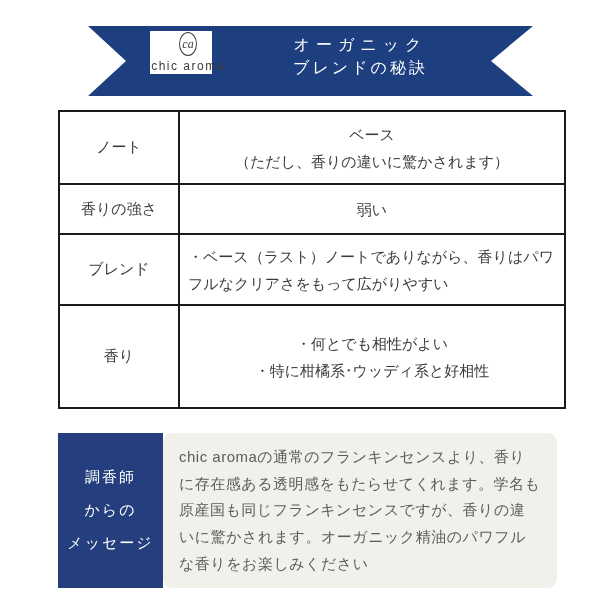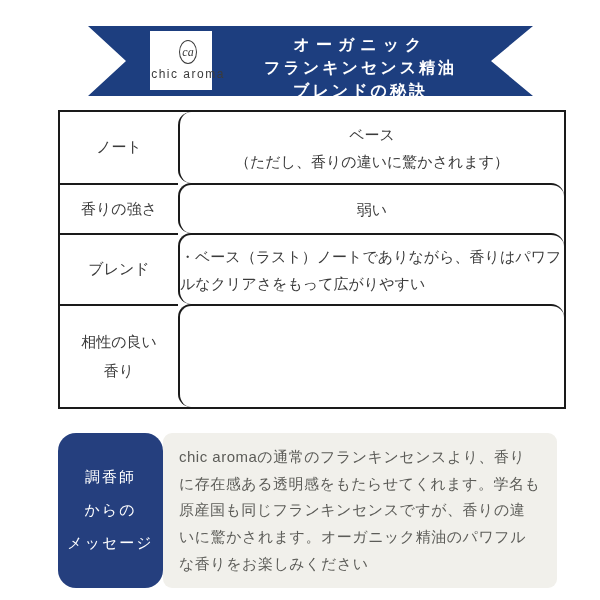--- a/index.html
+++ b/index.html
@@ -23,21 +23,21 @@
   .ribbon{
     position:absolute;
     left:88px; top:26px;
     width:445px; height:70px;
     background:var(--navy);
     clip-path:polygon(0 0,100% 0,calc(100% - 42px) 50%,100% 100%,0 100%,38px 50%);
   }
   .logo-box{
     position:absolute;
     left:62px; top:5px;
-    width:62px; height:59px;
+    width:62px; height:43px;
     background:#ffffff;
     display:flex;
     flex-direction:column;
     align-items:center;
     justify-content:center;
     gap:3px;
     padding-left:14px;
   }
   .monogram{
     width:18px; height:24px;
@@ -63,21 +63,20 @@
     left:140px; right:40px; top:7px;
     text-align:center;
     color:#ffffff;
   }
   .ribbon-title .line{
     display:block;
     font-size:16px;
     line-height:23px;
     letter-spacing:3px;
     white-space:nowrap;
-    font-weight:bold;
   }
   .ribbon-title .line.first{letter-spacing:6px;}
 
   
   .spec-table{
     position:absolute;
     left:58px; top:110px;
     width:508px;
     display:grid;
     grid-template-columns:118px 1fr;
@@ -90,33 +89,32 @@
     flex-direction:column;
     justify-content:center;
   }
   .cell.label{
     align-items:center;
     text-align:center;
     line-height:1.9;
   }
   .cell.value{
     border-left:2px solid var(--border);
-    border-radius:13px;
   }
   .cell.value.center{
     align-items:center;
     text-align:center;
     line-height:1.8;
     padding:4px 8px;
   }
   .cell.value.left{
     align-items:center;
     text-align:left;
     line-height:1.8;
-    padding:6px 0;
+    padding:6px 8px;
   }
   .row2{border-top:2px solid var(--border);}
   .r1{min-height:71px;}
   .r2{min-height:50px;}
   .r3{min-height:71px;}
   .r4{min-height:103px;}
   .vline{display:block;}
 
   
   .message{
@@ -133,21 +131,20 @@
     background:var(--navy-box);
     color:#ffffff;
     display:flex;
     flex-direction:column;
     align-items:center;
     justify-content:center;
     gap:14px;
     font-size:15px;
     letter-spacing:2px;
     text-align:center;
-    border-radius:18px;
   }
   .message-body{
     flex:1;
     background:var(--gray-bg);
     color:var(--body-text);
     font-size:15px;
     line-height:1.78;
     padding:11px 16px;
     letter-spacing:0.5px;
     border-radius:9px;
@@ -158,21 +155,20 @@
 
 <div class="ribbon">
   <div class="logo-box">
     <div class="monogram">
       <span>ca</span>
     </div>
     <div class="logo-text">chic aroma</div>
   </div>
   <div class="ribbon-title">
     <span class="line first">オーガニック</span>
-    <span class="line">フランキンセンス精油</span>
     <span class="line">ブレンドの秘訣</span>
   </div>
 </div>
 
 <div class="spec-table">
 
   <div class="cell label r1">
     <span class="vline">ノート</span>
   </div>
   <div class="cell value center r1">
@@ -188,24 +184,25 @@
   </div>
 
   <div class="cell label row2 r3">
     <span class="vline">ブレンド</span>
   </div>
   <div class="cell value left row2 r3">
     <span>・ベース（ラスト）ノートでありながら、香りはパワフルなクリアさをもって広がりやすい</span>
   </div>
 
   <div class="cell label row2 r4">
-    <span class="vline">相性の良い</span>
     <span class="vline">香り</span>
   </div>
   <div class="cell value left row2 r4">
+    <span class="vline">・何とでも相性がよい</span>
+    <span class="vline">・特に柑橘系･ウッディ系と好相性</span>
   </div>
 </div>
 
 <div class="message">
   <div class="message-label">
     <span>調香師</span>
     <span>からの</span>
     <span>メッセージ</span>
   </div>
   <div class="message-body">chic aromaの通常のフランキンセンスより、香りに存在感ある透明感をもたらせてくれます。学名も原産国も同じフランキンセンスですが、香りの違いに驚かされます。オーガニック精油のパワフルな香りをお楽しみください</div>

